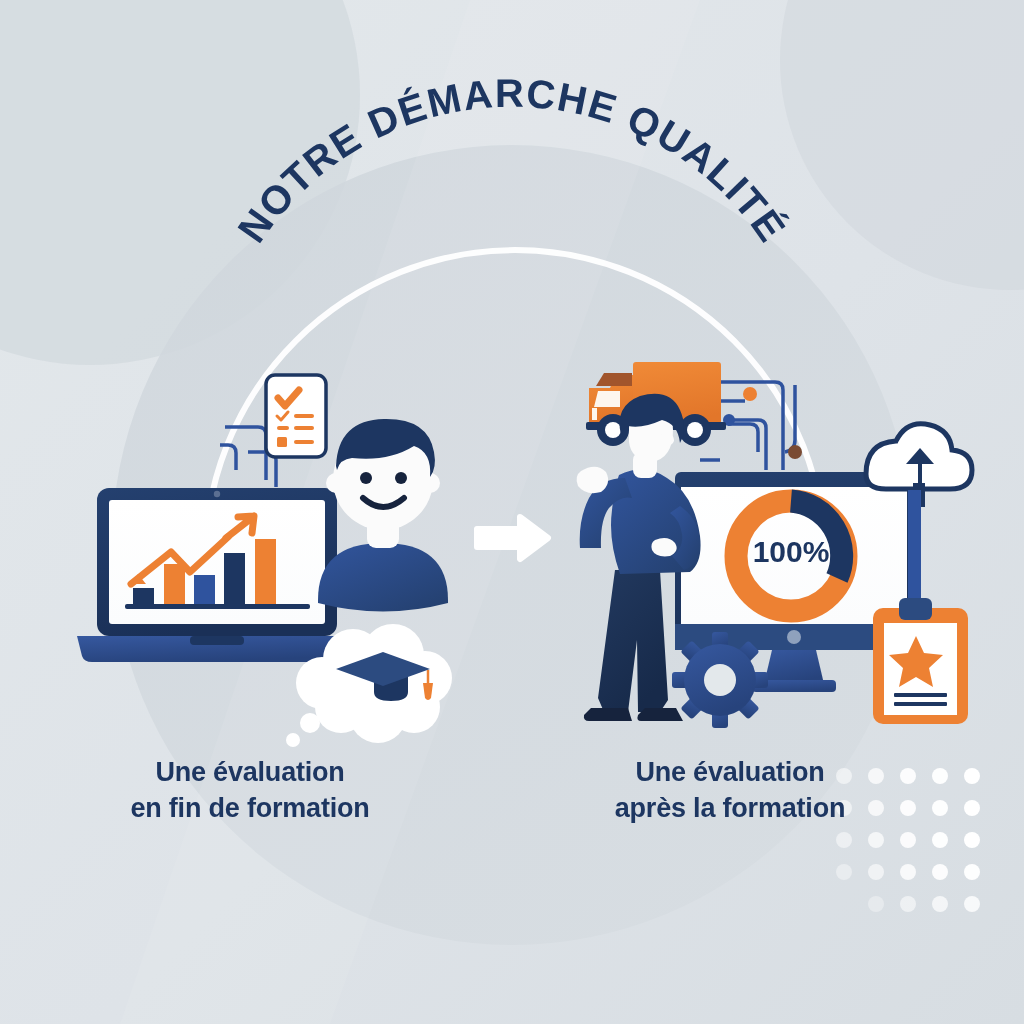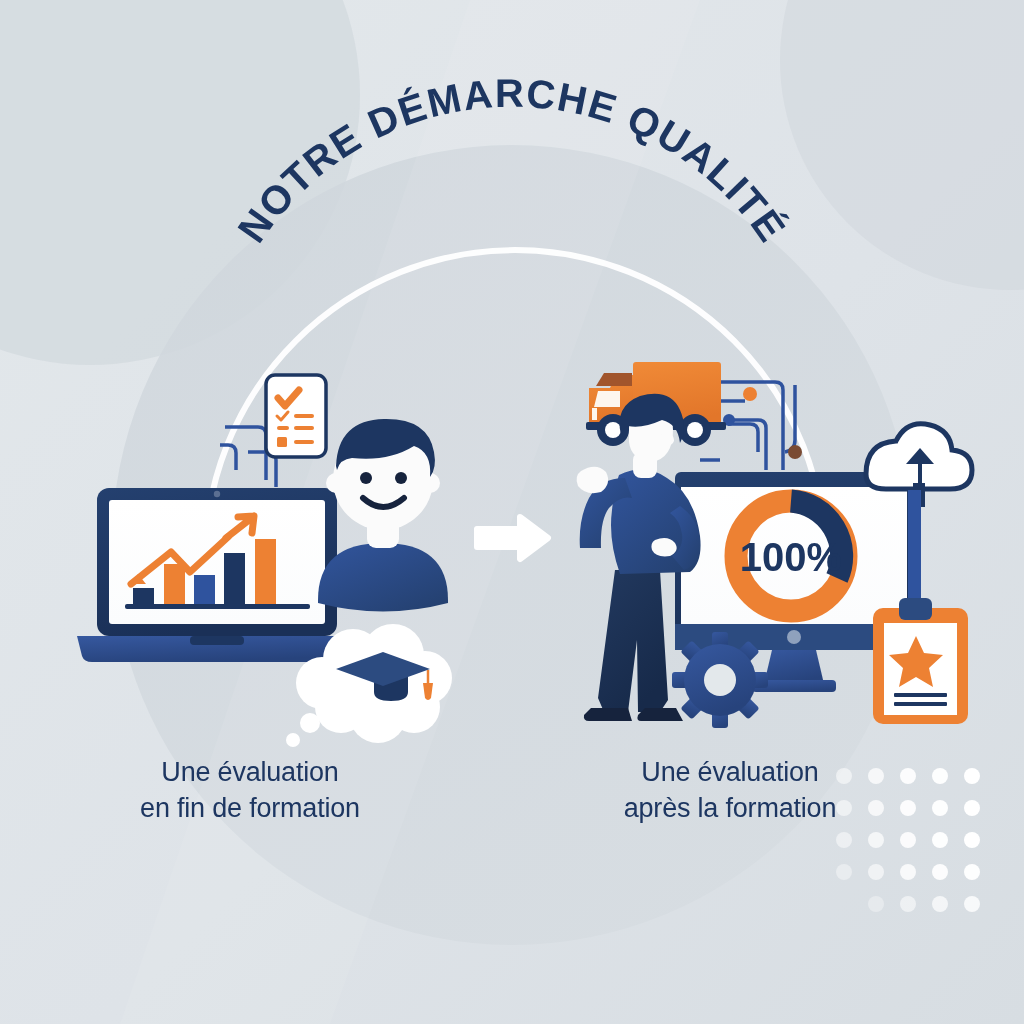--- a/index.html
+++ b/index.html
@@ -5,28 +5,28 @@
   html,body{margin:0;padding:0;}
   body{
     width:1024px;height:1024px;overflow:hidden;
     font-family:"Liberation Sans", sans-serif;
     background:#dfe4e8;
   }
   #stage{position:relative;width:1024px;height:1024px;overflow:hidden;}
   .layer{position:absolute;left:0;top:0;width:1024px;height:1024px;}
   .caption{
     position:absolute;text-align:center;
-    font-weight:normal;font-size:27px;line-height:1.35;
+    font-weight:bold;font-size:27px;line-height:1.35;
     color:#1d3661;letter-spacing:-0.2px;
     white-space:pre-line;
   }
   #cap-left{left:40px;top:754px;width:420px;}
   #cap-right{left:520px;top:754px;width:420px;}
   .pct{
-    position:absolute;font-weight:bold;font-size:40px;color:#1d3661;
+    position:absolute;font-weight:bold;font-size:30px;color:#1d3661;
     left:731px;top:535px;width:120px;text-align:center;
   }
 </style>
 </head>
 <body>
 
 <div id="stage">
 
   <svg class="layer" viewBox="0 0 1024 1024">
     <defs>

